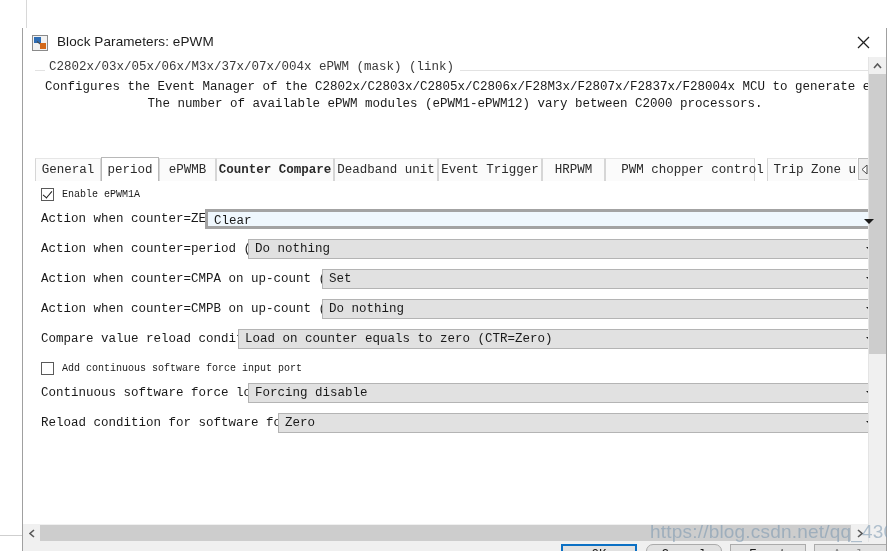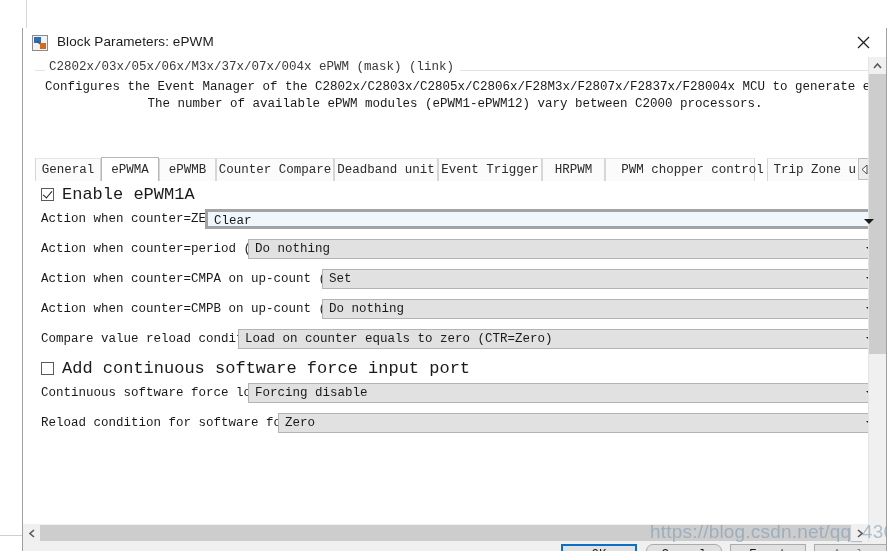--- a/index.html
+++ b/index.html
@@ -270,21 +270,21 @@
     position: absolute;
     left: 3px; top: 0px;
     width: 4px; height: 8px;
     border: solid #1a1a1a;
     border-width: 0 1.6px 1.6px 0;
     transform: rotate(40deg);
   }
   .cbrow .cblabel {
     margin-left: 8px;
     font-family: "Liberation Mono", monospace;
-    font-size: 17px;
+    font-size: 10px;
     color: #1a1a1a;
     white-space: nowrap;
   }
 
   
   .ddl {
     position: absolute;
     height: 20px;
     box-sizing: border-box;
     background: #e1e1e1;
@@ -456,26 +456,26 @@
 
       <div class="desc">Configures the Event Manager of the C2802x/C2803x/C2805x/C2806x/F28M3x/F2807x/F2837x/F28004x MCU to generate ePWM waveforms.</div>
       <div class="desc" style="top:39px;">The number of available ePWM modules (ePWM1-ePWM12) vary between C2000 processors.</div>
 
       <div class="tabstrip">
         <div class="tabs-clip">
           <div class="tab" style="left:0px;   width:66px;">
               <span>General</span>
             </div>
           <div class="tab active" style="left:66px;  width:58px;">
-              <span>ePWMA</span>
+              <span>period</span>
             </div>
           <div class="tab" style="left:124px; width:57px;">
               <span>ePWMB</span>
             </div>
-          <div class="tab" style="left:181px; width:118px;">
+          <div class="tab" style="left:181px; width:118px;font-weight:bold;">
               <span>Counter Compare</span>
             </div>
           <div class="tab" style="left:299px; width:104px;">
               <span>Deadband unit</span>
             </div>
           <div class="tab" style="left:403px; width:104px;">
               <span>Event Trigger</span>
             </div>
           <div class="tab" style="left:507px; width:63px;">
               <span>HRPWM</span>

